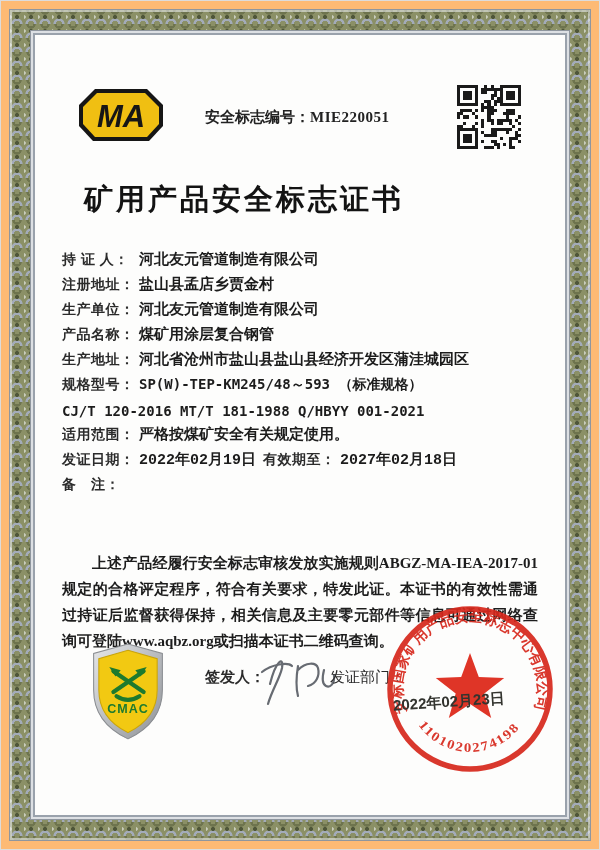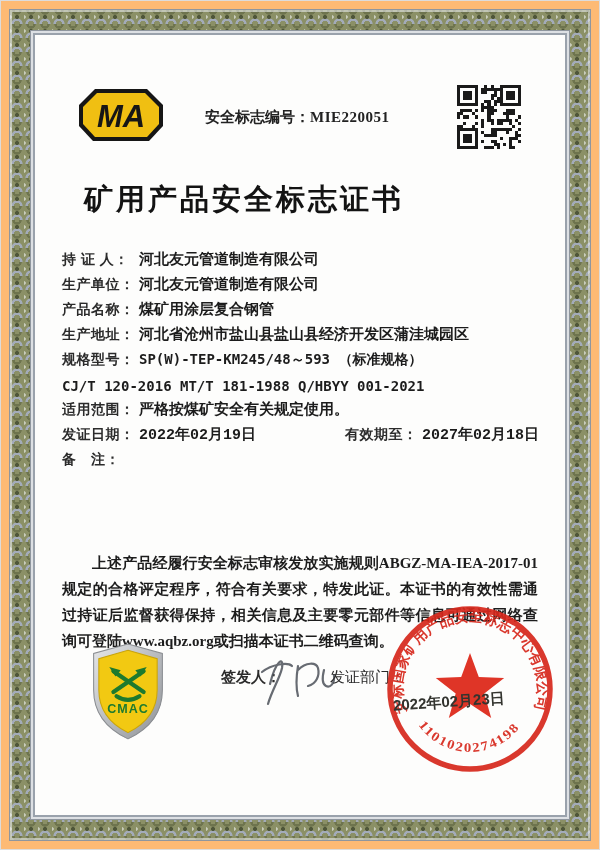--- a/index.html
+++ b/index.html
@@ -41,32 +41,32 @@
     letter-spacing:3px;color:#131313;
   }
 
   
   .fields{left:62px;top:244px;width:486px;}
   .row{display:flex;align-items:flex-end;height:25px;white-space:nowrap;gap:7px;}
   .flabel{width:70px;flex:0 0 70px;font-size:14px;font-weight:700;color:#2b2b2b;letter-spacing:.5px;}
   .row.wide .flabel{width:auto;flex:0 0 auto;margin-right:12px;}
   .fvalue{font-family:Liberation Mono, monospace;font-size:15px;font-weight:700;color:#1c1c1c;}
   .fvalue.mono{font-family:"DejaVu Sans Mono",monospace;font-size:14px;font-weight:700;}
-  .row .second{margin-left:82px;}
+  .row .second{}
 
   
   .statement{
     left:62px;top:550px;width:476px;
     font-family:"Liberation Serif",serif;font-size:15px;font-weight:600;
     color:#1d1d1d;line-height:26px;text-align:justify;text-indent:2em;
   }
 
   
   .cmac{left:86px;top:642px;width:84px;height:100px;}
-  .signer{left:205px;top:668px;font-size:15px;font-weight:700;color:#2b2b2b;margin-left:16px;}
+  .signer{left:205px;top:668px;font-size:15px;font-weight:700;color:#2b2b2b;}
   .sig{left:250px;top:644px;width:90px;height:70px;}
   .issuer{left:330px;top:668px;font-size:15px;font-weight:400;color:#2b2b2b;}
   .stamp{left:381px;top:601px;width:178px;height:178px;opacity:.92;z-index:3;}
   .stamp-date{
     left:393px;top:692px;width:135px;z-index:4;
     font-size:15px;font-weight:700;color:#33342f;
     transform:rotate(-4deg);white-space:nowrap;
   }
 </style>
 </head>
@@ -303,20 +303,24 @@
     </svg>
 
   <div class="abs title">矿用产品安全标志证书</div>
 
   <div class="abs fields">
     <div class="row">
       <span class="flabel">持 证 人：</span>
       <span class="fvalue">河北友元管道制造有限公司</span>
     </div>
     <div class="row">
+      <span class="flabel">注册地址：</span>
+      <span class="fvalue">盐山县孟店乡贾金村</span>
+    </div>
+    <div class="row">
       <span class="flabel">生产单位：</span>
       <span class="fvalue">河北友元管道制造有限公司</span>
     </div>
     <div class="row">
       <span class="flabel">产品名称：</span>
       <span class="fvalue">煤矿用涂层复合钢管</span>
     </div>
     <div class="row">
       <span class="flabel">生产地址：</span>
       <span class="fvalue">河北省沧州市盐山县盐山县经济开发区蒲洼城园区</span>

